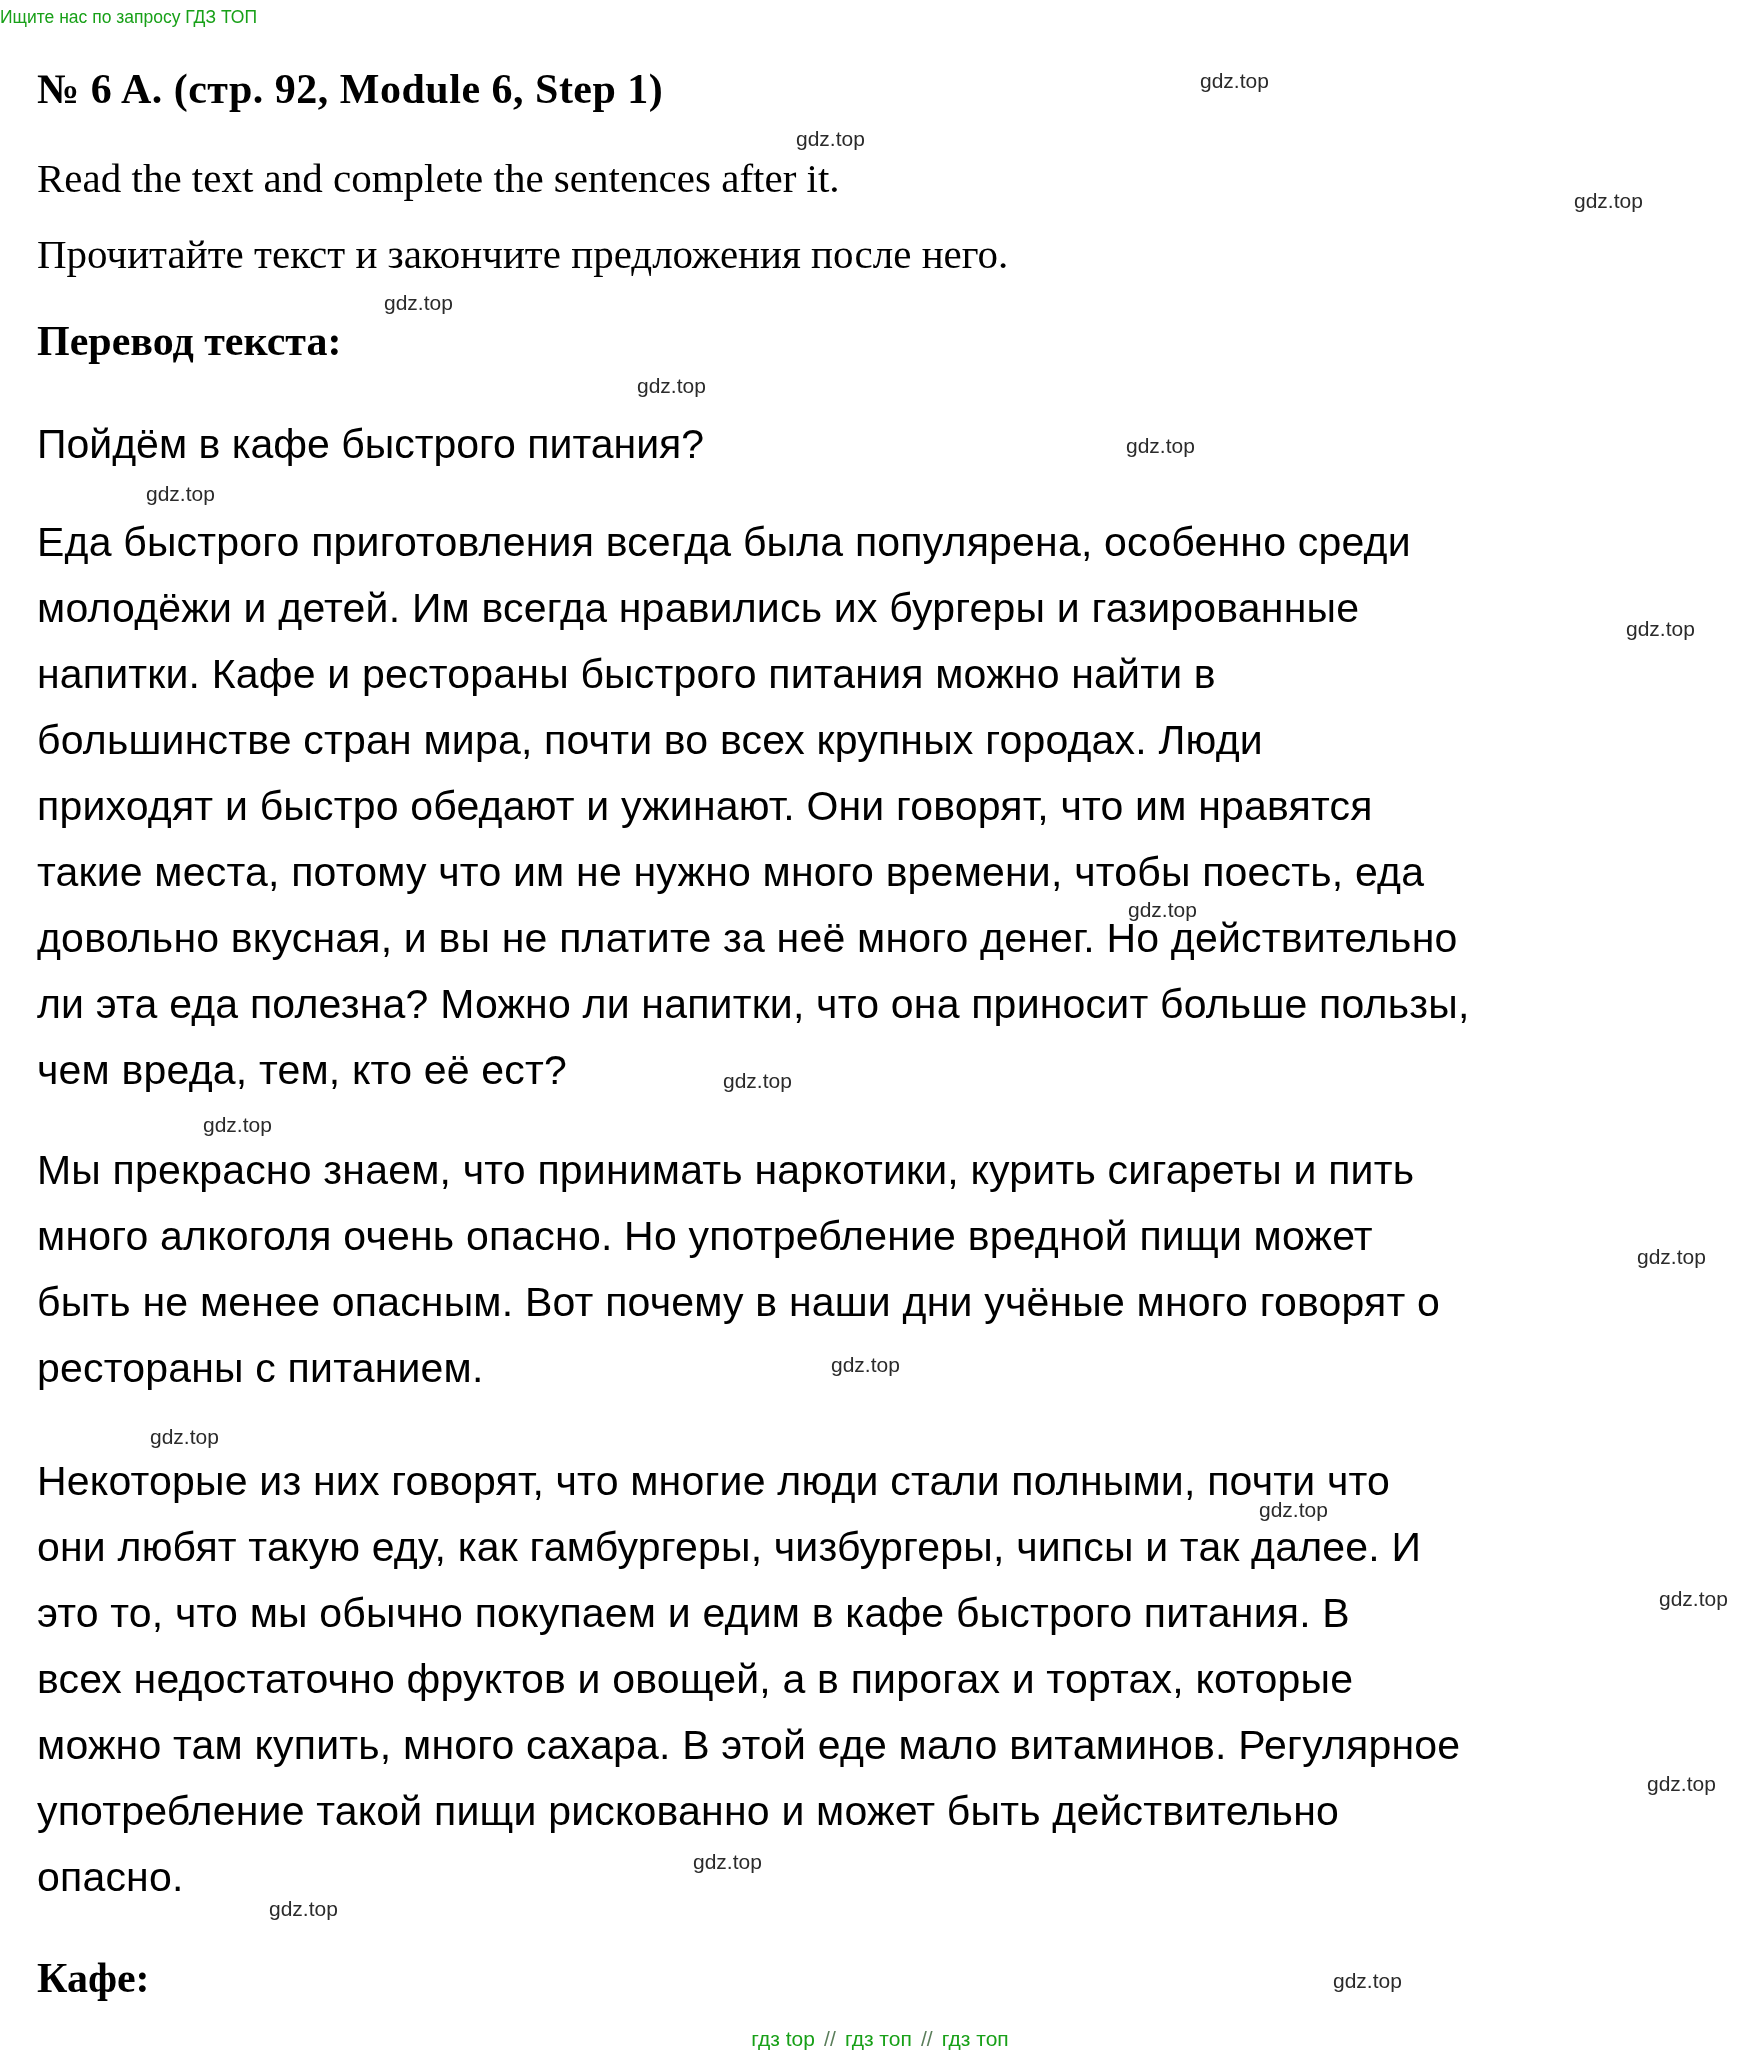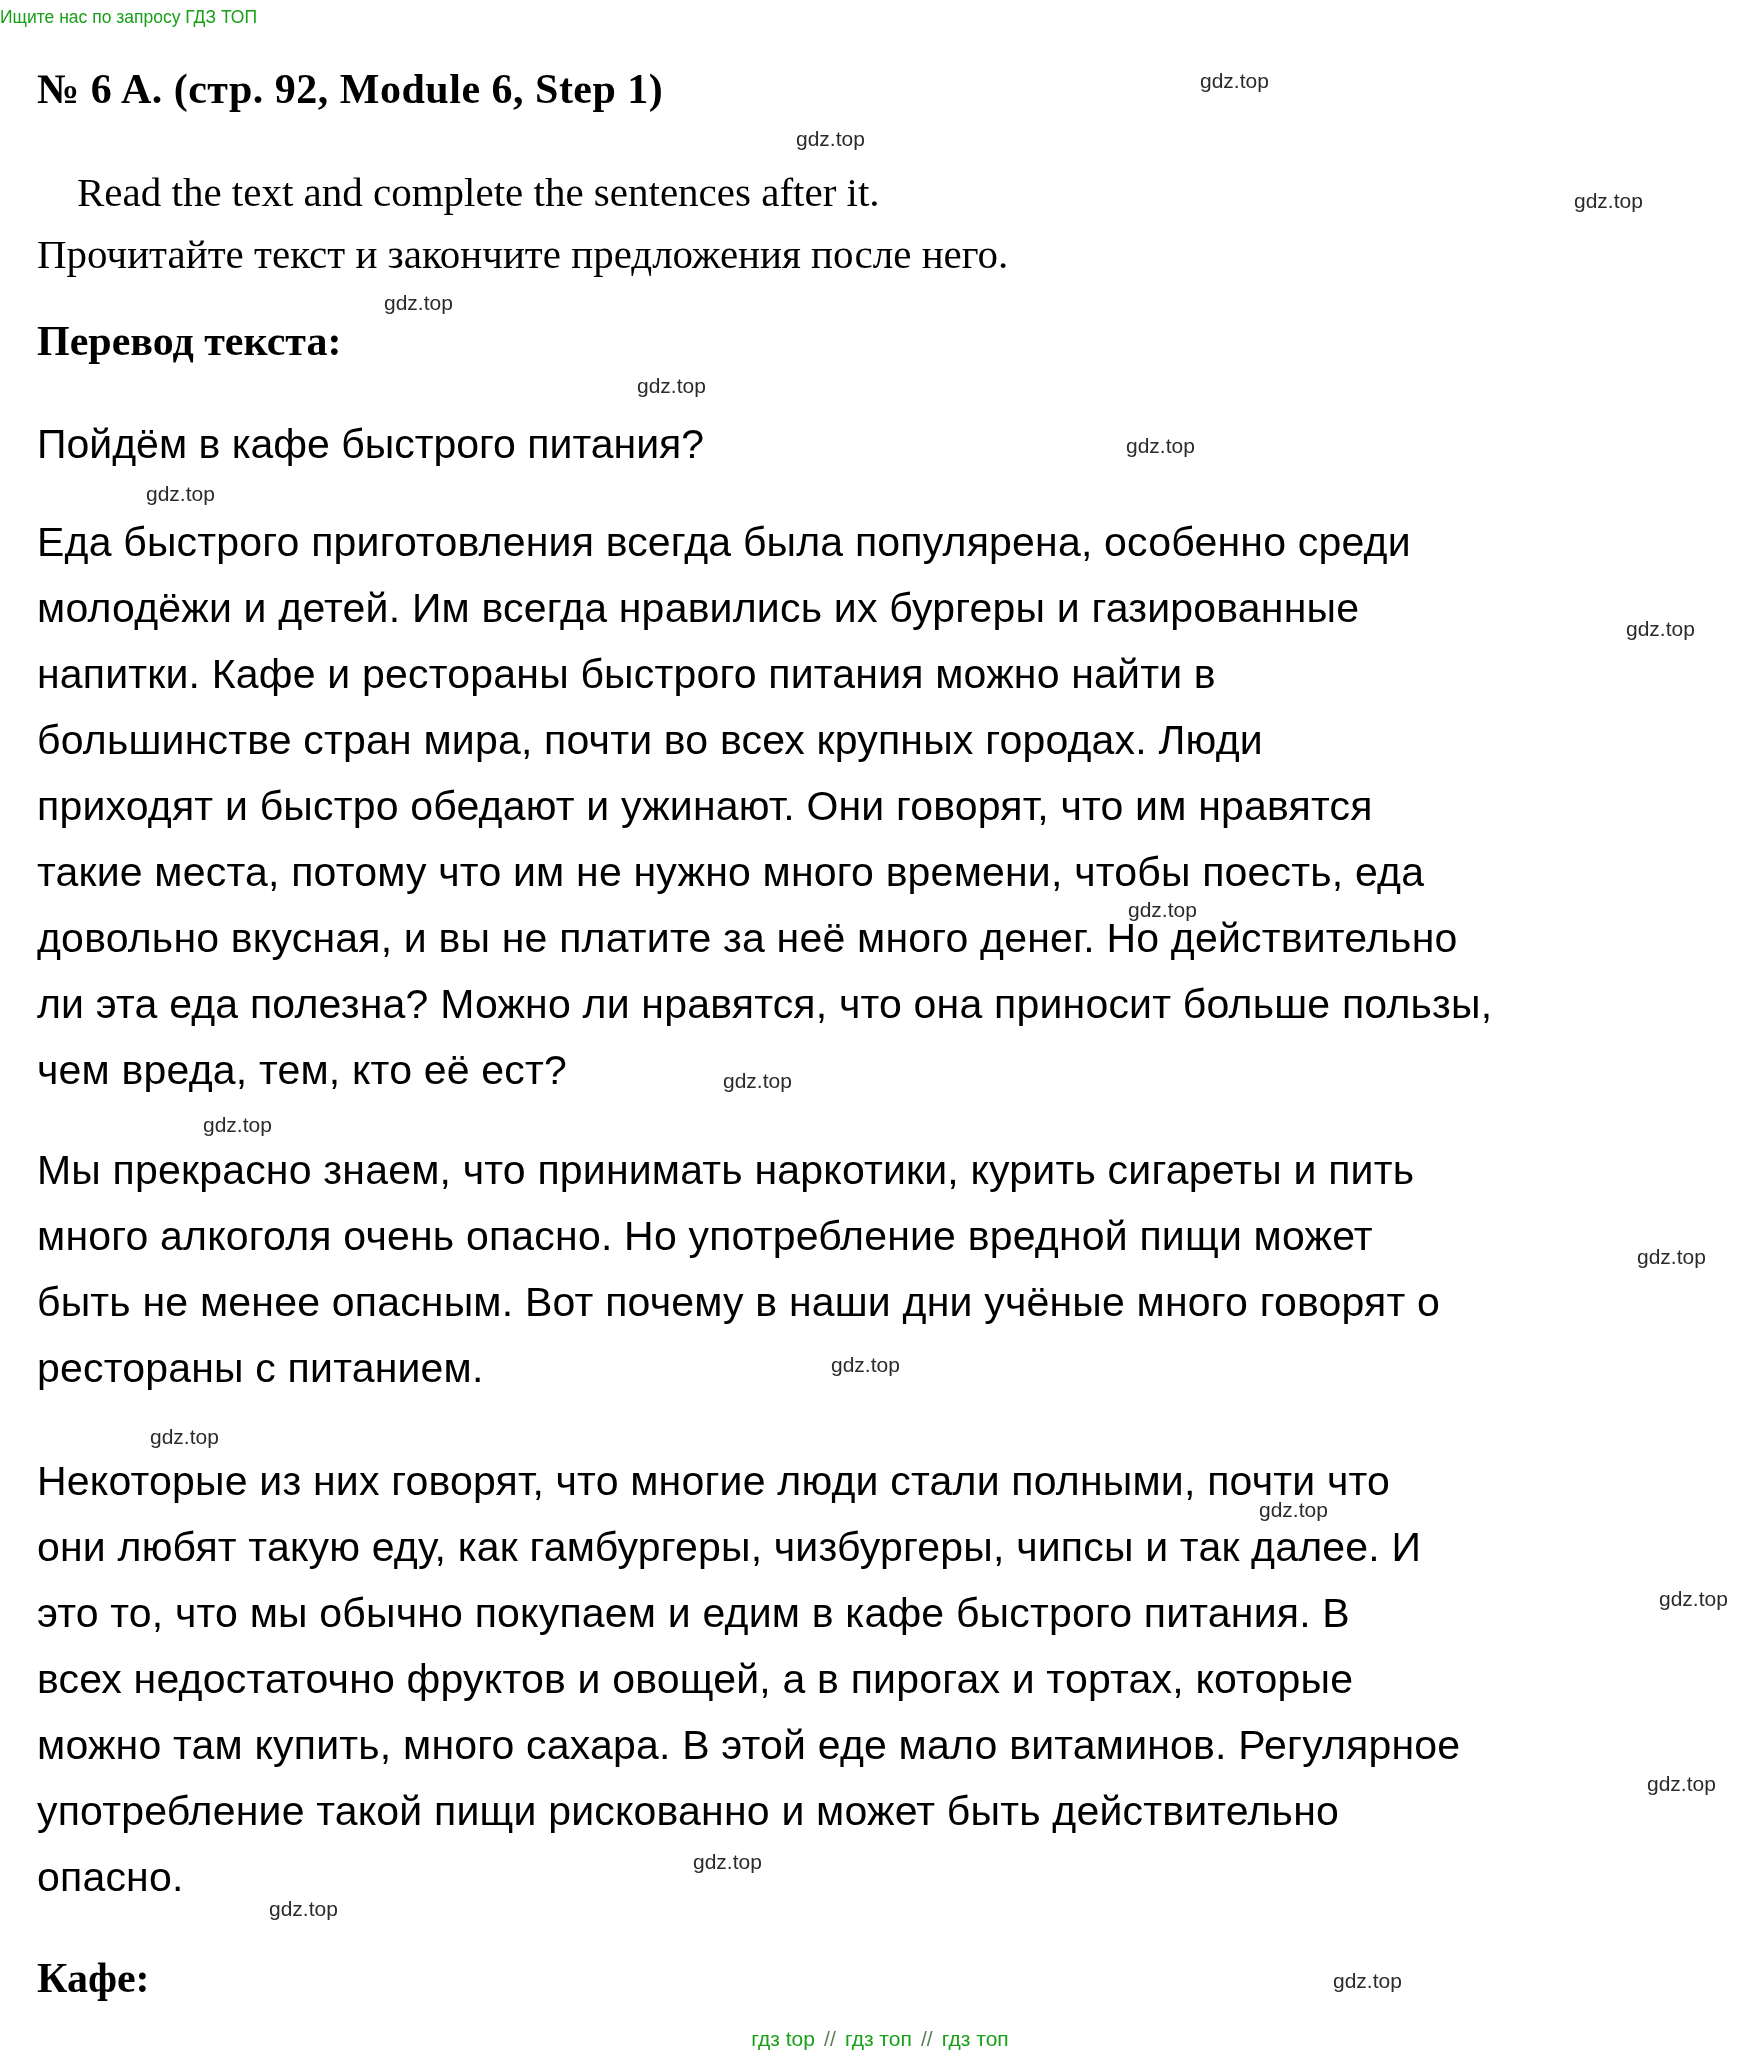--- a/index.html
+++ b/index.html
@@ -28,21 +28,21 @@
     letter-spacing: 0.5px;
     white-space: nowrap;
   }
   .instr {
     position: absolute;
     left: 37px;
     font-family: "Liberation Serif", serif;
     font-size: 41px;
     white-space: nowrap;
   }
-  .instr-en { top: 168px; margin-left: 40px; }
+  .instr-en { top: 154px; }
   .instr-ru { top: 230px; }
   .section-heading {
     position: absolute;
     left: 37px; top: 317px;
     font-family: "Liberation Serif", serif;
     font-size: 42px;
     font-weight: 700;
     white-space: nowrap;
   }
   .text-title {
@@ -106,21 +106,21 @@
   <div class="text-title">Пойдём в кафе быстрого питания?</div>
 
   <div class="para para1">
       <div class="para-line">Еда быстрого приготовления всегда была популярена, особенно среди</div>
       <div class="para-line">молодёжи и детей. Им всегда нравились их бургеры и газированные</div>
       <div class="para-line">напитки. Кафе и рестораны быстрого питания можно найти в</div>
       <div class="para-line">большинстве стран мира, почти во всех крупных городах. Люди</div>
       <div class="para-line">приходят и быстро обедают и ужинают. Они говорят, что им нравятся</div>
       <div class="para-line">такие места, потому что им не нужно много времени, чтобы поесть, еда</div>
       <div class="para-line">довольно вкусная, и вы не платите за неё много денег. Но действительно</div>
-      <div class="para-line">ли эта еда полезна? Можно ли нравятся, что она приносит больше пользы,</div>
+      <div class="para-line">ли эта еда полезна? Можно ли напитки, что она приносит больше пользы,</div>
       <div class="para-line">чем вреда, тем, кто её ест?</div>
     </div>
   <div class="para para2">
       <div class="para-line">Мы прекрасно знаем, что принимать наркотики, курить сигареты и пить</div>
       <div class="para-line">много алкоголя очень опасно. Но употребление вредной пищи может</div>
       <div class="para-line">быть не менее опасным. Вот почему в наши дни учёные много говорят о</div>
       <div class="para-line">рестораны с питанием.</div>
     </div>
   <div class="para para3">
       <div class="para-line">Некоторые из них говорят, что многие люди стали полными, почти что</div>

